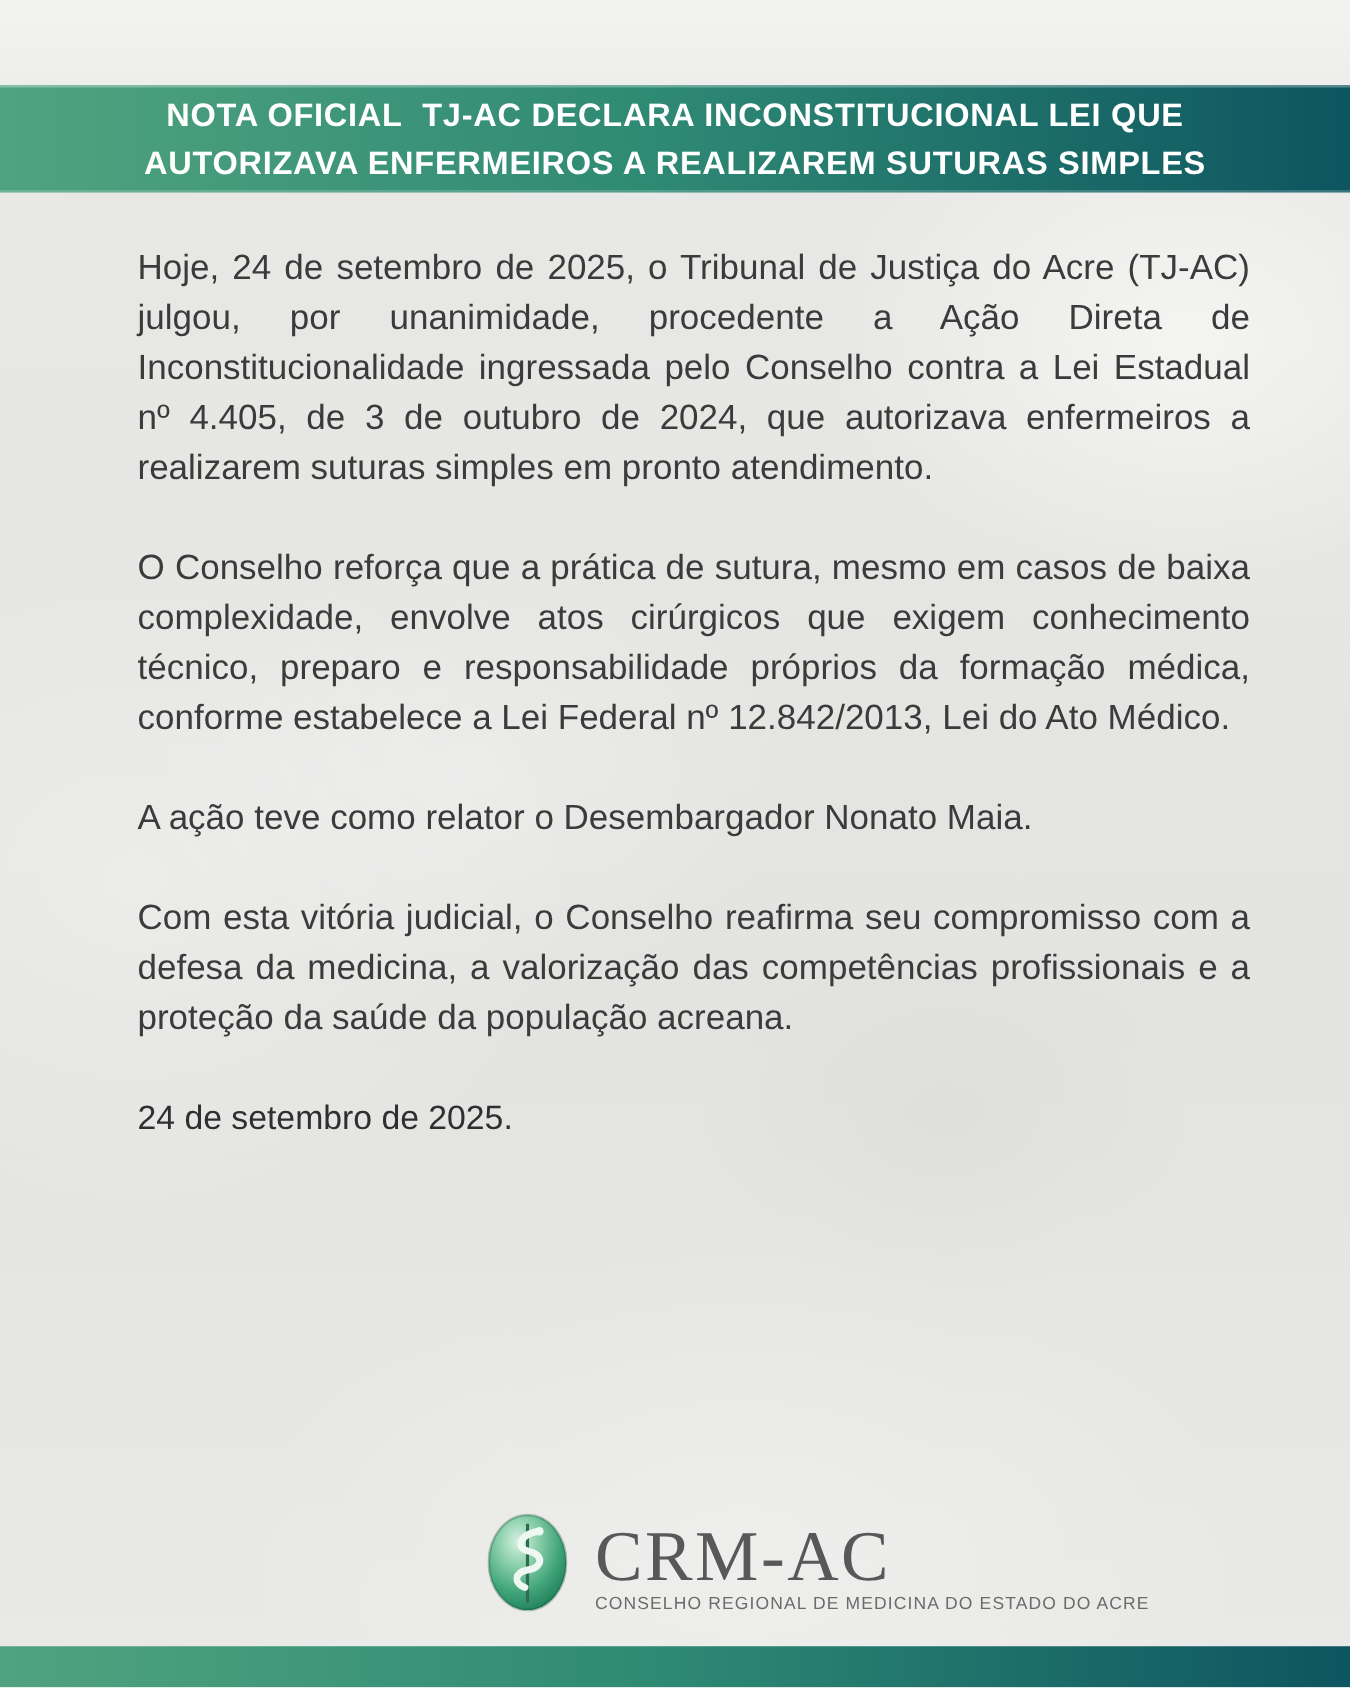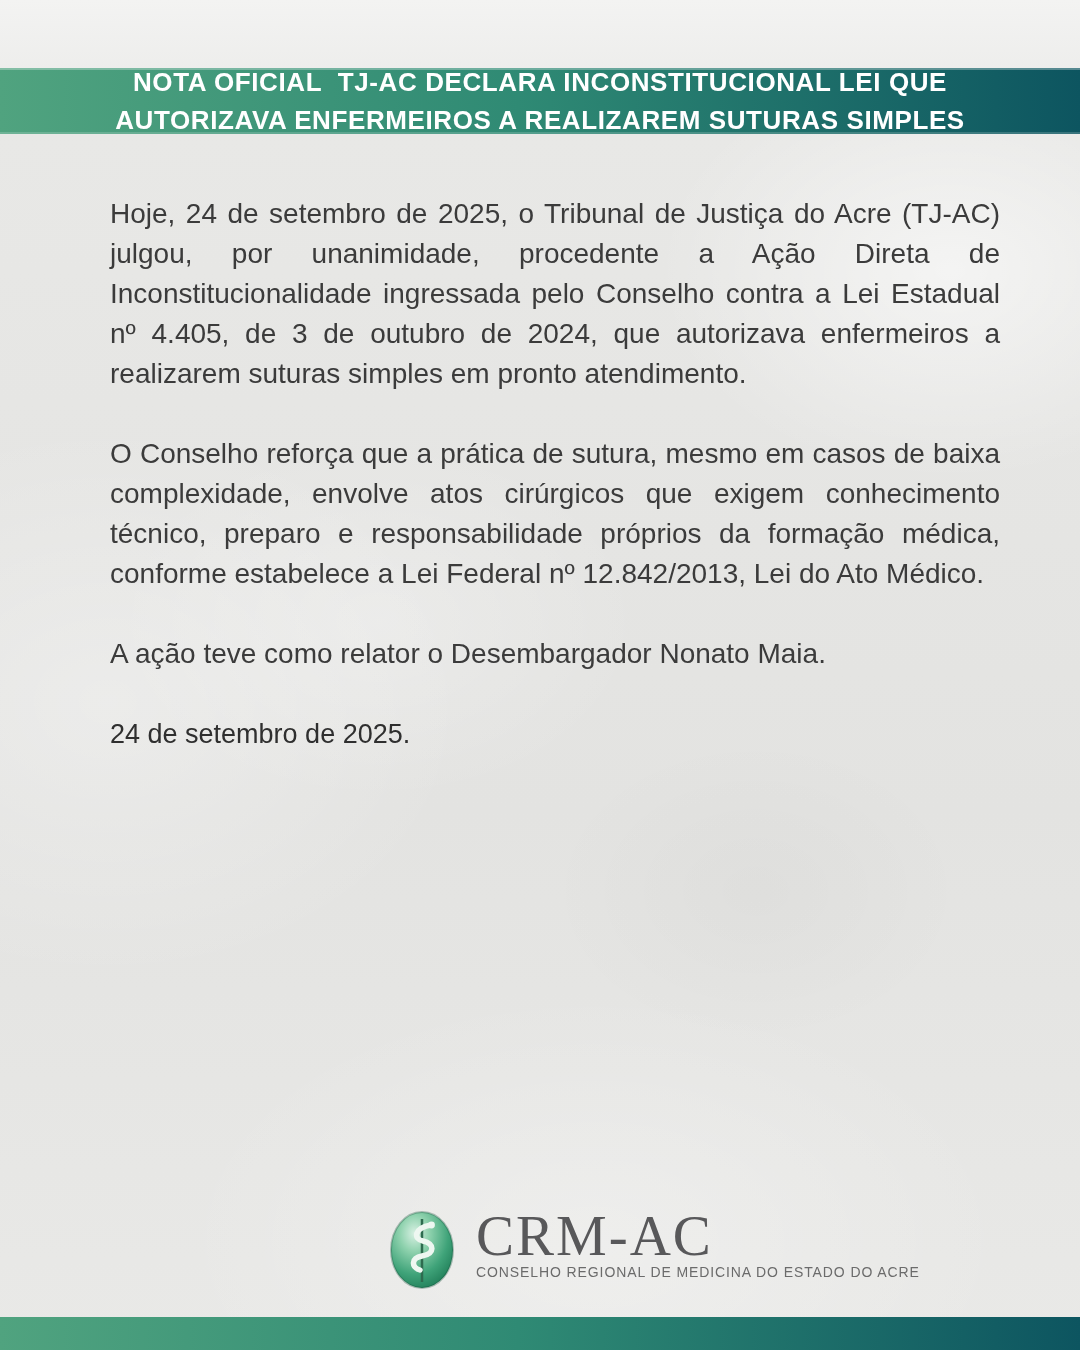--- a/index.html
+++ b/index.html
@@ -13,21 +13,21 @@
       radial-gradient(420px 300px at 88% 20%, rgba(255,255,255,0.55), rgba(255,255,255,0) 70%),
       radial-gradient(520px 400px at 10% 52%, rgba(255,255,255,0.30), rgba(255,255,255,0) 70%),
       radial-gradient(380px 260px at 35% 46%, rgba(255,255,255,0.25), rgba(255,255,255,0) 70%),
       radial-gradient(600px 360px at 55% 92%, rgba(255,255,255,0.28), rgba(255,255,255,0) 70%),
       radial-gradient(300px 220px at 70% 66%, rgba(0,0,0,0.025), rgba(0,0,0,0) 70%),
       linear-gradient(180deg, #f3f3f2 0%, #e8e8e6 10%, #e3e3e1 60%, #e9e9e7 100%);
   }
   .band {
     position: absolute;
     top: 68px; left: 0; right: 0;
-    height: 66px;
+    height: 86px;
     background: linear-gradient(90deg, #50a37f 0%, #2f8a74 48%, #0d5560 100%);
     box-shadow: inset 0 2px 0 rgba(255,255,255,0.30), inset 0 -2px 0 rgba(255,255,255,0.18);
     display: flex;
     flex-direction: column;
     justify-content: center;
     align-items: center;
   }
   .band-line {
     color: #ffffff;
     font-weight: bold;
@@ -52,21 +52,21 @@
     text-align: left;
     font-size: 27px;
     line-height: 40px;
     color: #2f2f2f;
   }
   .logo {
     position: absolute;
     top: 1210px;
     left: 390px;
     display: flex;
-    align-items: flex-start;
+    align-items: flex-end;
     gap: 22px;
   }
   .logo-icon svg { display: block; }
   .logo-textcol { display: flex; flex-direction: column; }
   .logo-word {
     font-family: "Liberation Serif", serif;
     font-size: 57px;
     line-height: 52px;
     letter-spacing: 2px;
     color: #58585a;
@@ -92,20 +92,21 @@
 
   <div class="band">
     <div class="band-line">NOTA OFICIAL&nbsp; TJ-AC DECLARA INCONSTITUCIONAL LEI QUE</div>
     <div class="band-line">AUTORIZAVA ENFERMEIROS A REALIZAREM SUTURAS SIMPLES</div>
   </div>
 
   <div class="content">
     <p>Hoje, 24 de setembro de 2025, o Tribunal de Justiça do Acre (TJ-AC) julgou, por unanimidade, procedente a Ação Direta de Inconstitucionalidade ingressada pelo Conselho contra a Lei Estadual nº 4.405, de 3 de outubro de 2024, que autorizava enfermeiros a realizarem suturas simples em pronto atendimento.</p>
     <p>O Conselho reforça que a prática de sutura, mesmo em casos de baixa complexidade, envolve atos cirúrgicos que exigem conhecimento técnico, preparo e responsabilidade próprios da formação médica, conforme estabelece a Lei Federal nº 12.842/2013, Lei do Ato Médico.</p>
     <p>A ação teve como relator o Desembargador Nonato Maia.</p>
+    <p>Com esta vitória judicial, o Conselho reafirma seu compromisso com a defesa da medicina, a valorização das competências profissionais e a proteção da saúde da população acreana.</p>
     <div class="date-line">24 de setembro de 2025.</div>
   </div>
 
   <div class="logo">
     <span class="logo-icon">
       <svg width="64" height="80" viewBox="0 0 64 80" xmlns="http://www.w3.org/2000/svg">
         <defs>
           <radialGradient id="sphere" cx="38%" cy="28%" r="80%">
             <stop offset="0%" stop-color="#d8f0e3"></stop>
             <stop offset="30%" stop-color="#8fd2ae"></stop>

